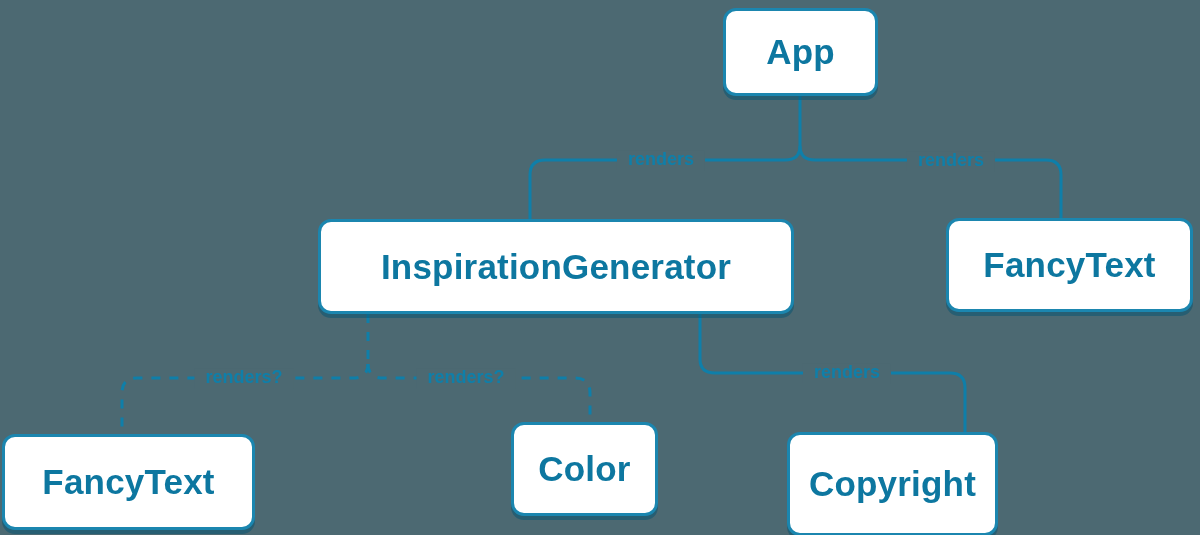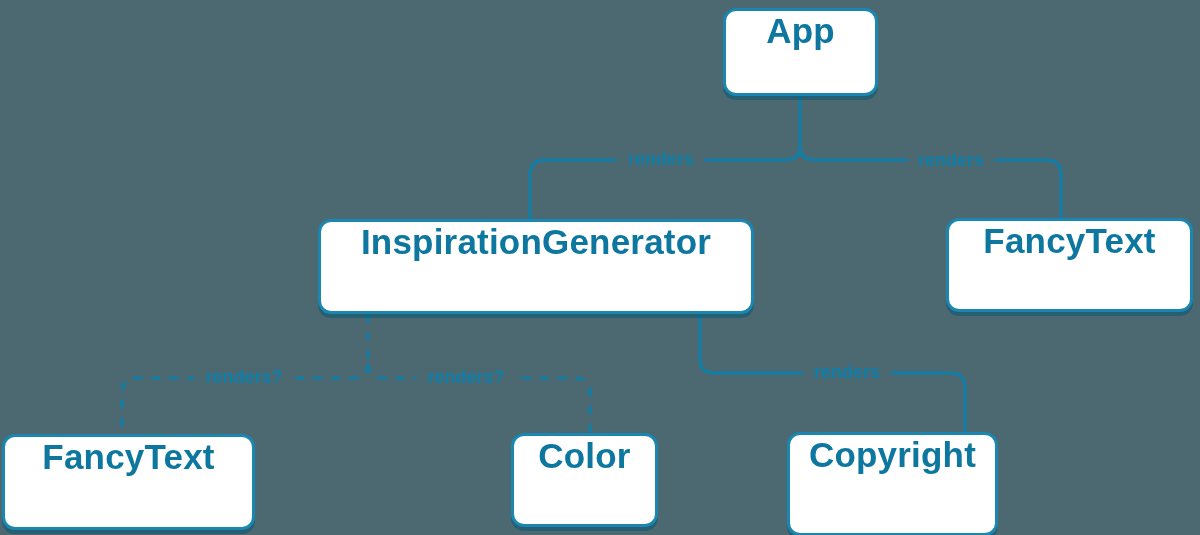--- a/index.html
+++ b/index.html
@@ -31,21 +31,21 @@
     stroke-dasharray: 9 9;
   }
   .node {
     position: absolute;
     z-index: 3;
     background: var(--node-bg, #FFFFFF);
     border: 3px solid var(--node-border, #1B86AF);
     border-radius: 13px;
     box-shadow: 0 4px 0 rgba(9, 86, 115, 0.55);
     display: flex;
-    align-items: flex-start;
+    align-items: center;
     justify-content: center;
     box-sizing: border-box;
     color: var(--node-text, #0D77A0);
     font-size: 35px;
     font-weight: bold;
     letter-spacing: 0.2px;
   }
   .edge-label {
     position: absolute;
     z-index: 2;
@@ -53,24 +53,24 @@
     background: var(--bg, #4C6972);
     color: var(--line, #0F7FA9);
     font-size: 18px;
     font-weight: bold;
     padding: 0 11px;
     white-space: nowrap;
     line-height: 1.1;
   }
   
   .n-app        { left: 723px; top: 8px;   width: 155px; height: 88px; }
-  .n-ig         { left: 318px; top: 219px; width: 436px; height: 95px; }
+  .n-ig         { left: 318px; top: 219px; width: 476px; height: 95px; }
   .n-fancy-top  { left: 946px; top: 218px; width: 247px; height: 94px; }
   .n-fancy-bot  { left: 2px;   top: 434px; width: 253px; height: 96px; }
-  .n-color      { left: 511px; top: 433px; width: 147px; height: 94px; }
+  .n-color      { left: 511px; top: 422px; width: 147px; height: 94px; }
   .n-copyright  { left: 787px; top: 432px; width: 211px; height: 104px; }
   
   .l-renders-left  { left: 661px; top: 160px; }
   .l-renders-right { left: 951px; top: 161px; }
   .l-renders-mid   { left: 847px; top: 373px; }
   .l-rendersq-left { left: 244px; top: 378px; }
   .l-rendersq-right{ left: 466px; top: 378px; }
 </style>
 </head>
 <body style="background: rgb(76, 105, 114);">

